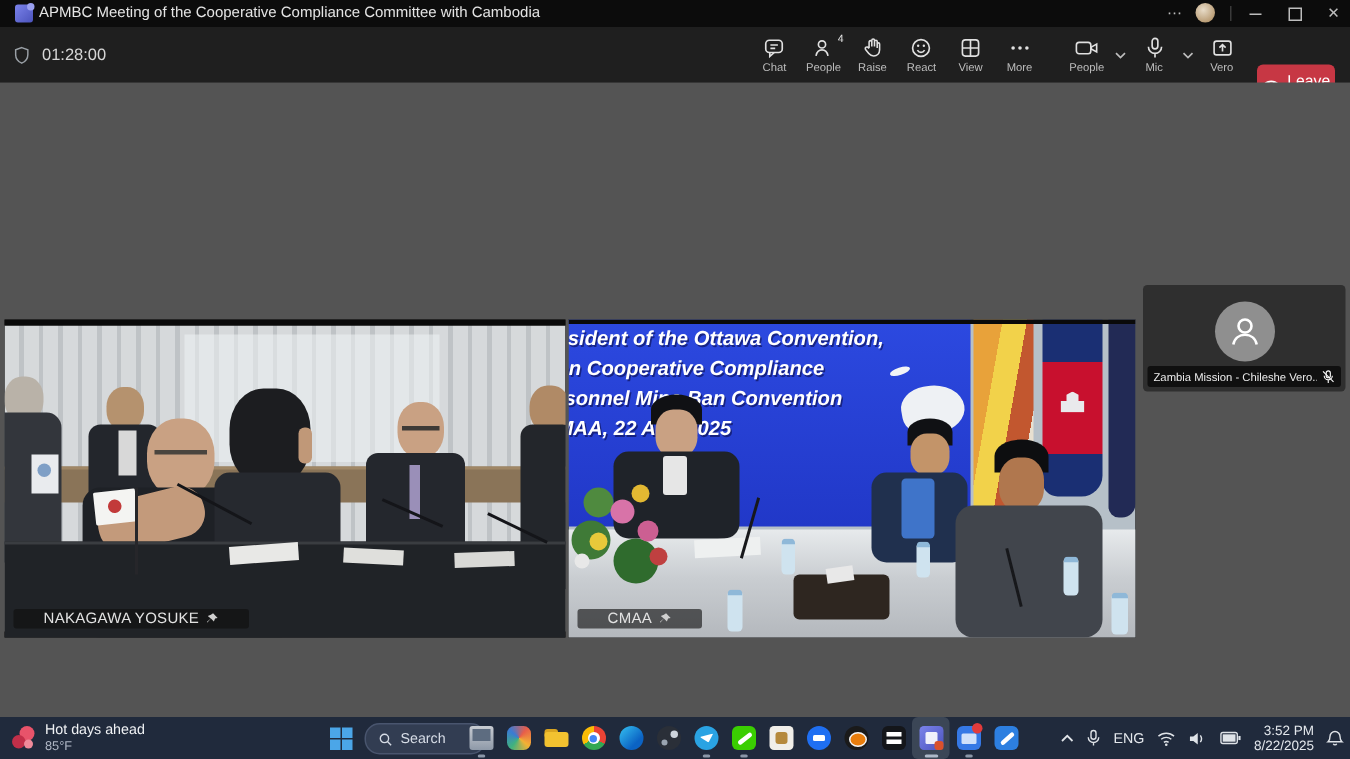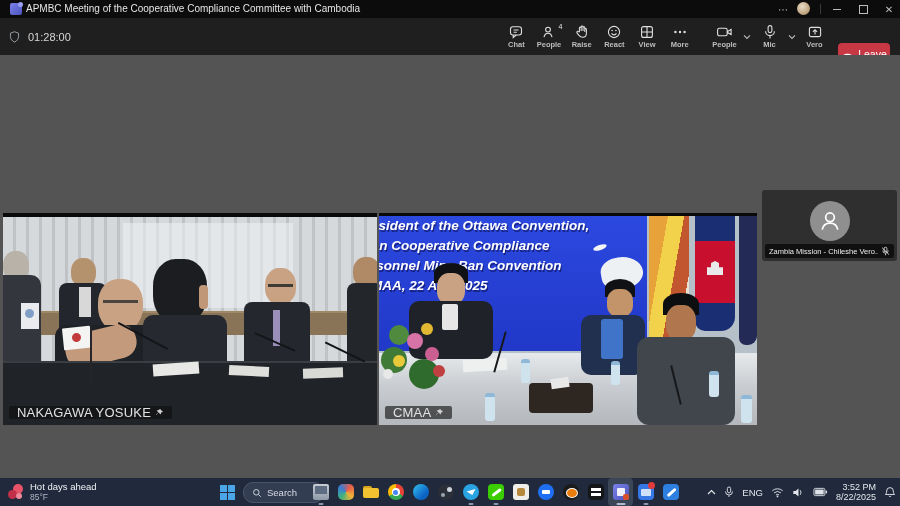--- a/index.html
+++ b/index.html
@@ -17,32 +17,32 @@
         display:flex;align-items:center;justify-content:center;}
   #avatar{position:absolute;left:797px;top:2px;width:13px;height:13px;border-radius:50%;
           background:radial-gradient(circle at 40% 35%,#e8dcc8,#b79a72 75%);}
   #tb-div{position:absolute;left:820px;top:4px;width:1px;height:10px;background:#3a3a3a;}
   
   #toolbar{position:absolute;left:0;top:18px;width:900px;height:37px;background:#1f1f1f;border-bottom:1px solid #151515;}
   #timer{position:absolute;left:8px;top:0;height:37px;display:flex;align-items:center;gap:7px;color:#d6d6d6;font-size:11px;}
   .btnrow{position:absolute;top:2px;height:33px;display:flex;}
   .tbtn{width:33px;height:33px;display:flex;flex-direction:column;align-items:center;justify-content:center;gap:1px;cursor:pointer;position:relative;}
   .tbtn svg{display:block;}
-  .tbtn .lbl{font-size:7.5px;color:#bdbdbd;line-height:8px;white-space:nowrap;font-weight:bold;}
+  .tbtn .lbl{font-size:7.5px;color:#bdbdbd;line-height:8px;white-space:nowrap;}
   .badge{position:absolute;top:3px;right:3px;font-size:7px;color:#e8e8e8;}
   .chev{width:12px;height:33px;display:flex;align-items:center;justify-content:center;cursor:pointer;}
   #leave{position:absolute;left:838px;top:25px;width:52px;height:22px;border-radius:4px;background:#c73744;
          display:flex;align-items:center;justify-content:center;gap:4px;color:#fff;font-size:10.5px;cursor:pointer;}
   
   #stage{position:absolute;left:0;top:55px;width:900px;height:423px;background:#545454;}
   .video{position:absolute;top:158px;height:212px;background:#0a0a0a;overflow:hidden;}
   #video-left{left:3px;width:374px;}
   #video-right{left:379px;width:378px;}
   .vlabel{position:absolute;left:6px;bottom:6px;height:13px;background:rgba(15,15,15,.62);border-radius:2px;
-          display:flex;align-items:center;gap:4px;padding:0 8px;color:#e2e2e2;font-size:13px;letter-spacing:.2px;z-index:30;white-space:nowrap;}
+          display:flex;align-items:center;gap:4px;padding:0 20px;color:#e2e2e2;font-size:10px;letter-spacing:.2px;z-index:30;white-space:nowrap;}
   .bannertext{position:absolute;left:-8px;top:3px;z-index:3;white-space:nowrap;}
   .bannertext div{font-size:13.5px;font-weight:bold;font-style:italic;color:#fff;line-height:20px;
                   text-shadow:1px 1.5px 0 rgba(8,8,60,.55);}
   
   .tile{position:absolute;left:762px;width:135px;background:#2f2f2f;border-radius:3px;overflow:hidden;cursor:pointer;}
   .tile .circ{position:absolute;left:50%;top:11px;transform:translateX(-50%);width:40px;height:40px;border-radius:50%;background:#8f8f8f;
               display:flex;align-items:center;justify-content:center;}
   .namebar{position:absolute;left:3px;right:3px;bottom:3px;height:14px;background:rgba(8,8,8,.78);border-radius:2px;
            display:flex;align-items:center;padding:0 4px;gap:3px;}
   .namebar .nm{flex:1;color:#ececec;font-size:7.5px;white-space:nowrap;overflow:hidden;}

